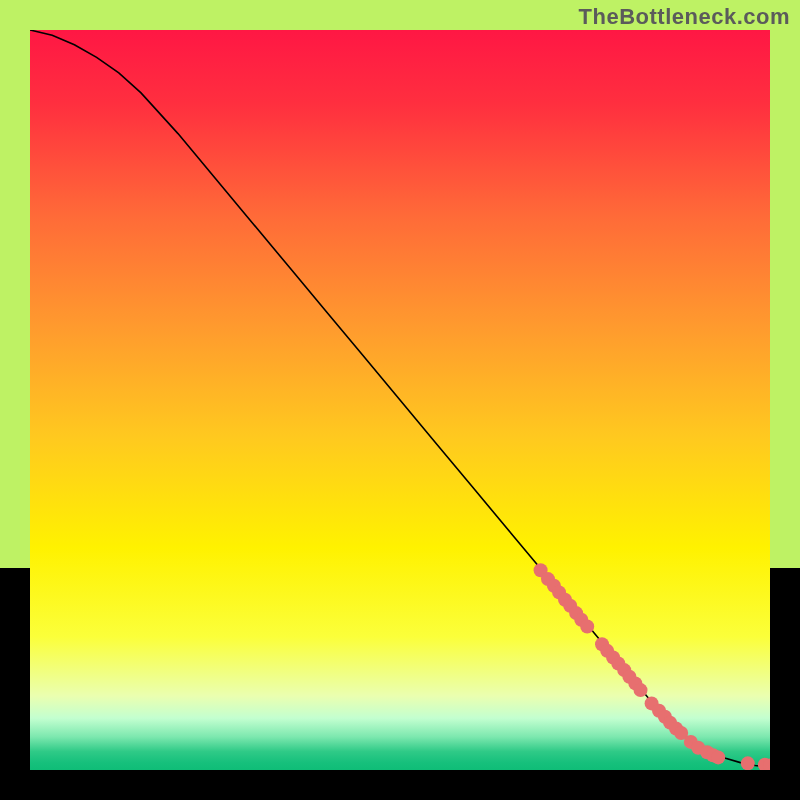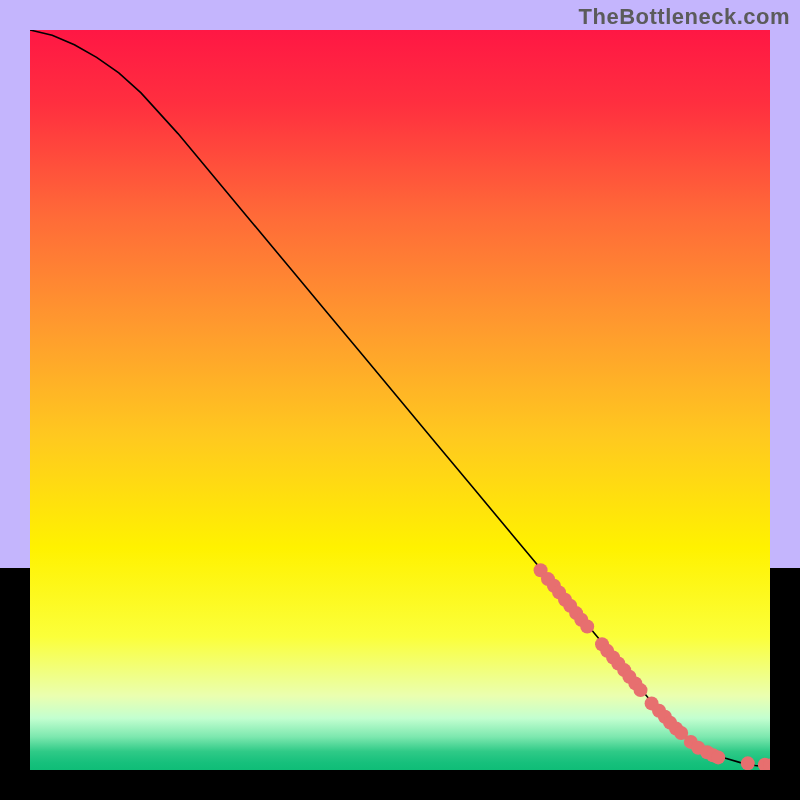--- a/index.html
+++ b/index.html
@@ -10,21 +10,21 @@
     background: #000;
     overflow: hidden;
     font-family: Arial, Helvetica, sans-serif;
   }
   .frame {
     position: absolute;
     left: 0;
     top: 0;
     width: 800px;
     height: 568px;
-    background: #c4b5fd;
+    background: #bef264;
   }
   .attribution-label {
     position: absolute;
     top: 4px;
     right: 10px;
     color: #5b5b5b;
     font-size: 22px;
     font-weight: 600;
     letter-spacing: 0.5px;
     user-select: none;

